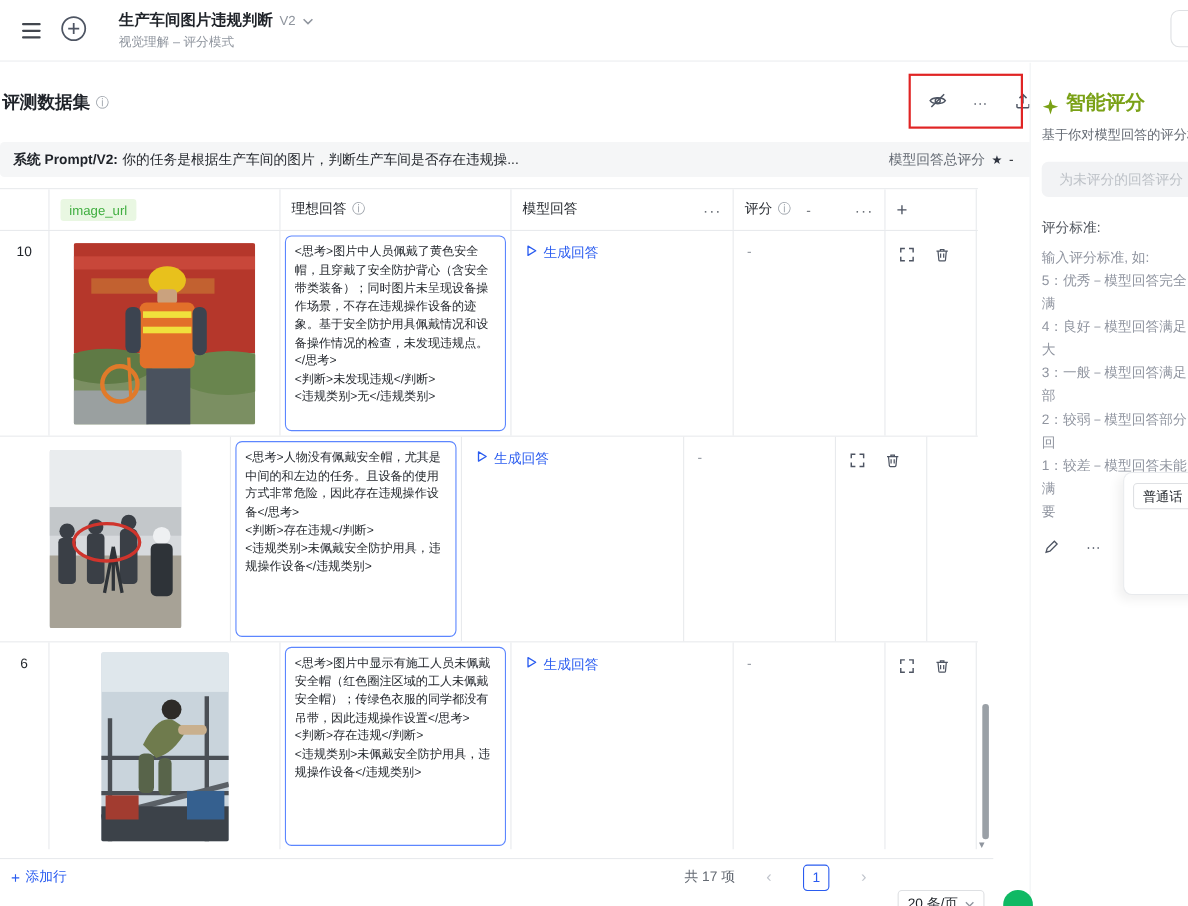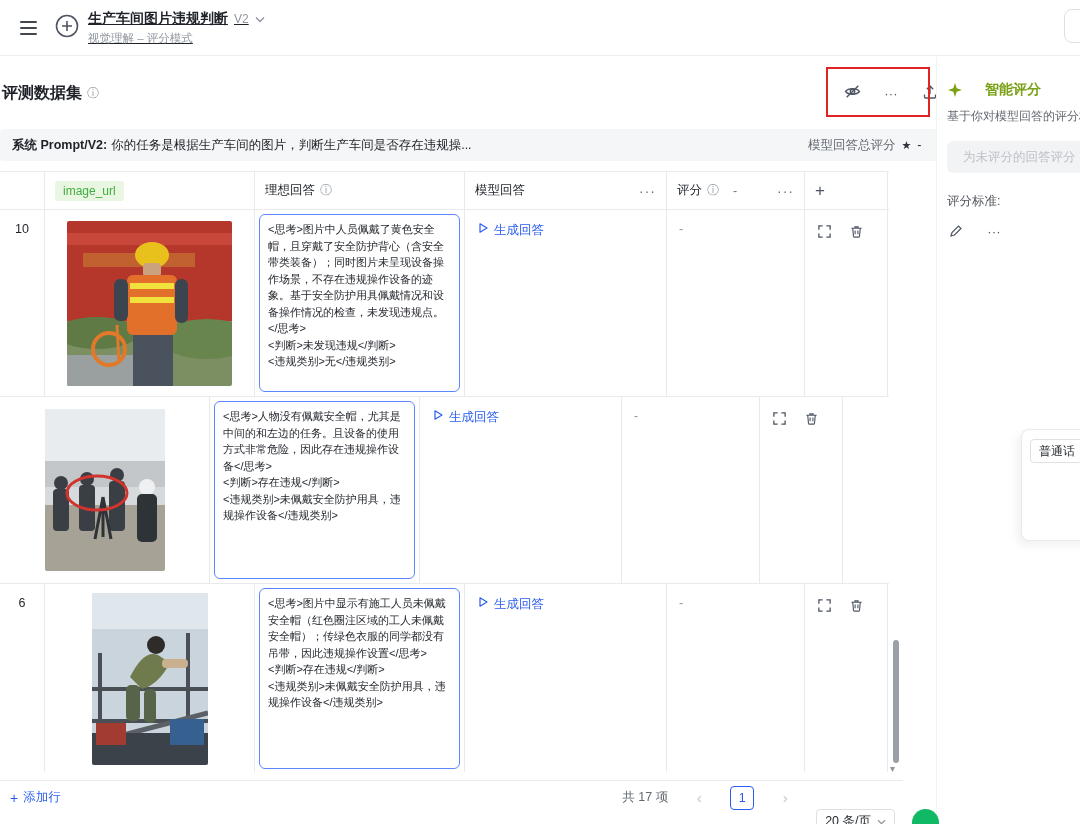--- a/index.html
+++ b/index.html
@@ -8,21 +8,21 @@
     position:relative; background:#fff; color:#1f2329;
     font-family:"Liberation Sans","DejaVu Sans",sans-serif; font-size:13px;
   }
   .icon-btn { display:flex; align-items:center; justify-content:center; width:28px; height:28px; border:none; background:transparent; border-radius:5px; cursor:pointer; color:#4e5563; }
 
   
   .topbar { position:absolute; top:0; left:0; right:0; height:56px; border-bottom:1px solid #ebedf0; display:flex; align-items:center; padding:0 14px; background:#fff; z-index:10; }
   .hamburger { width:30px; height:30px; display:flex; flex-direction:column; justify-content:center; gap:4px; border:none; background:transparent; cursor:pointer; }
   .hamburger span { display:block; width:17px; height:2px; background:#42464e; border-radius:1px; margin-left:6px; }
   .app-circle { margin-left:10px; }
-  .title-wrap { margin-left:8px;text-decoration:underline; }
+  .title-wrap { margin-left:28px; }
   .title-row { display:flex; align-items:center; gap:6px; }
   .app-title { font-size:14px; font-weight:700; color:#1f2329; }
   .app-version { font-size:12px; color:#8f959e; }
   .app-subtitle { font-size:11.5px; color:#8f959e; margin-top:3px; }
   .tr-cut { position:absolute; right:-12px; top:9px; width:28px; height:34px; border:1px solid #dee0e3; border-radius:8px; background:#fff; }
 
   
   .main { position:absolute; top:57px; left:0; width:1068px; bottom:0; background:#fff; }
   .panel { position:absolute; top:57px; left:936px; right:0; bottom:0; border-left:1px solid #f0f2f4; background:#fff; padding:24px 0 0 10px; }
 
@@ -83,21 +83,21 @@
   .add-plus { font-size:14px; line-height:1; }
   .pager { margin-left:auto; display:flex; align-items:center; gap:20px; }
   .pager-total { color:#646a73; font-size:12.5px; }
   .pg-arrow { width:22px; height:22px; border:none; background:transparent; color:#c0c4cc; font-size:15px; cursor:pointer; line-height:1; }
   .pg-current { width:24px; height:24px; border:1px solid #2a5cf0; color:#2a5cf0; border-radius:4px; background:#fff; font-size:12.5px; display:flex; align-items:center; justify-content:center; }
   .pg-size { display:flex; align-items:center; gap:6px; height:26px; border:1px solid #dee0e3; border-radius:4px; padding:0 8px; font-size:12.5px; color:#1f2329; background:#fff; cursor:pointer;margin-top:48px; }
 
   .help-dot { position:absolute; left:912px; top:809px; width:27px; height:27px; border-radius:50%; background:#10b964; z-index:8; cursor:pointer; }
 
   
-  .smart-title { display:flex; align-items:center; gap:22px; color:#7aa116; font-weight:700; font-size:14px; }
+  .smart-title { display:flex; align-items:flex-end; gap:6px; color:#7aa116; font-weight:700; font-size:18px; }
   .smart-sub { margin-top:9px; font-size:12px; color:#646a73; white-space:nowrap; overflow:hidden; }
   .score-btn { margin-top:16px; height:32px; background:#f2f3f5; color:#bcc0c6; border:none; border-radius:6px; font-size:12.5px; padding:0 16px; white-space:nowrap; }
   .crit-label { margin-top:20px; font-size:12.5px; color:#50555d; }
   .crit-text { margin-top:8px; font-size:12.5px; color:#9095a0; line-height:21px; white-space:pre-line; }
   .crit-actions { margin-top:12px; display:flex; align-items:center; gap:20px; }
   .lang-popup { position:absolute; left:84px; top:372px; width:72px; height:112px; background:#fff; border:1px solid #e8eaed; border-right:none; border-radius:8px 0 0 8px; box-shadow:-4px 4px 10px rgba(0,0,0,.06); padding:9px 0 0 8px; }
   .lang-chip { display:inline-flex; align-items:center; gap:6px; border:1px solid #dee0e3; border-radius:4px; height:24px; padding:0 8px; font-size:12px; color:#1f2329; background:#fff; cursor:pointer; white-space:nowrap; }
 </style>
 </head>
 <body>
@@ -397,20 +397,27 @@
 <aside class="panel">
   <div class="smart-title">
     <svg width="16" height="16" viewBox="0 0 16 16">
         <path d="M8 1 L9.7 6.3 L15 8 L9.7 9.7 L8 15 L6.3 9.7 L1 8 L6.3 6.3 Z" fill="#7aa116"></path>
       </svg>
     <span>智能评分</span>
   </div>
   <div class="smart-sub">基于你对模型回答的评分标准，</div>
   <button class="score-btn" disabled="">为未评分的回答评分</button>
   <div class="crit-label">评分标准:</div>
+  <div class="crit-text">输入评分标准, 如:
+5：优秀－模型回答完全满
+4：良好－模型回答满足大
+3：一般－模型回答满足部
+2：较弱－模型回答部分回
+1：较差－模型回答未能满
+要</div>
   <div class="crit-actions">
     <button class="icon-btn" style="width:18px;height:18px">
       <svg width="14" height="14" viewBox="0 0 14 14" fill="none" stroke="#4e5563" stroke-width="1.2">
           <path d="M2 12l1-3.5L9.5 2l2.5 2.5L5.5 11 2 12z"></path>
         </svg>
     </button>
     <button class="icon-btn" style="width:18px;height:18px">···</button>
   </div>
 
   <div class="lang-popup">

